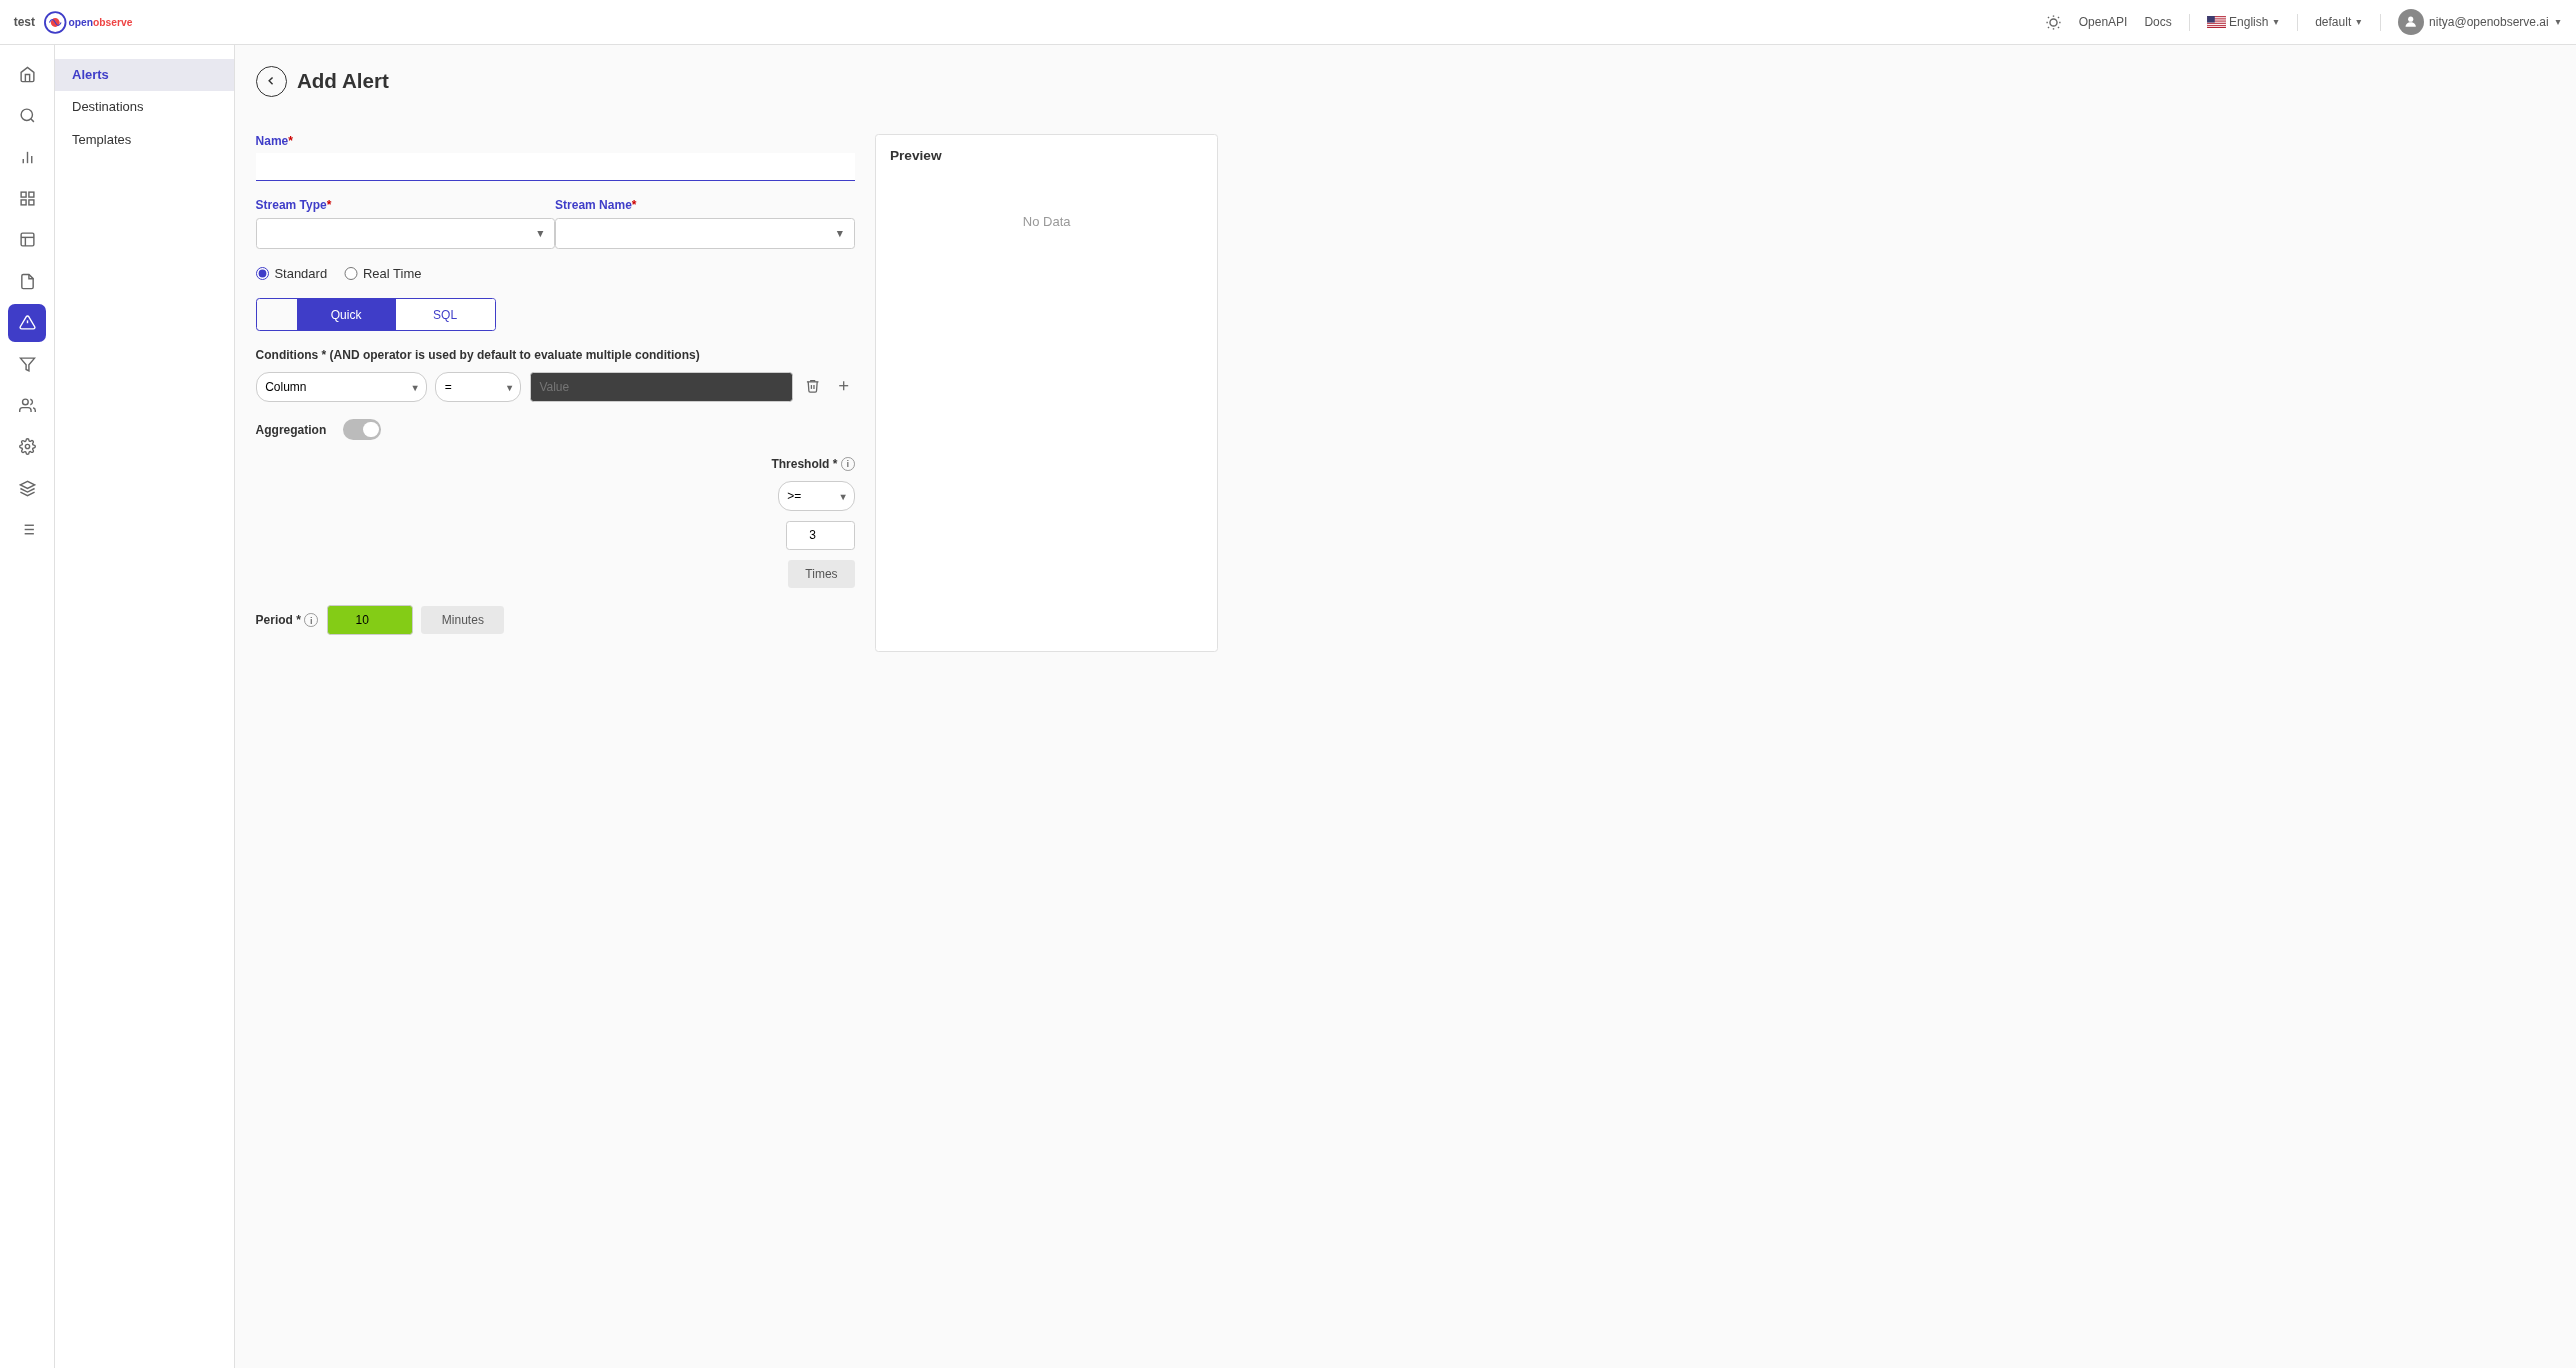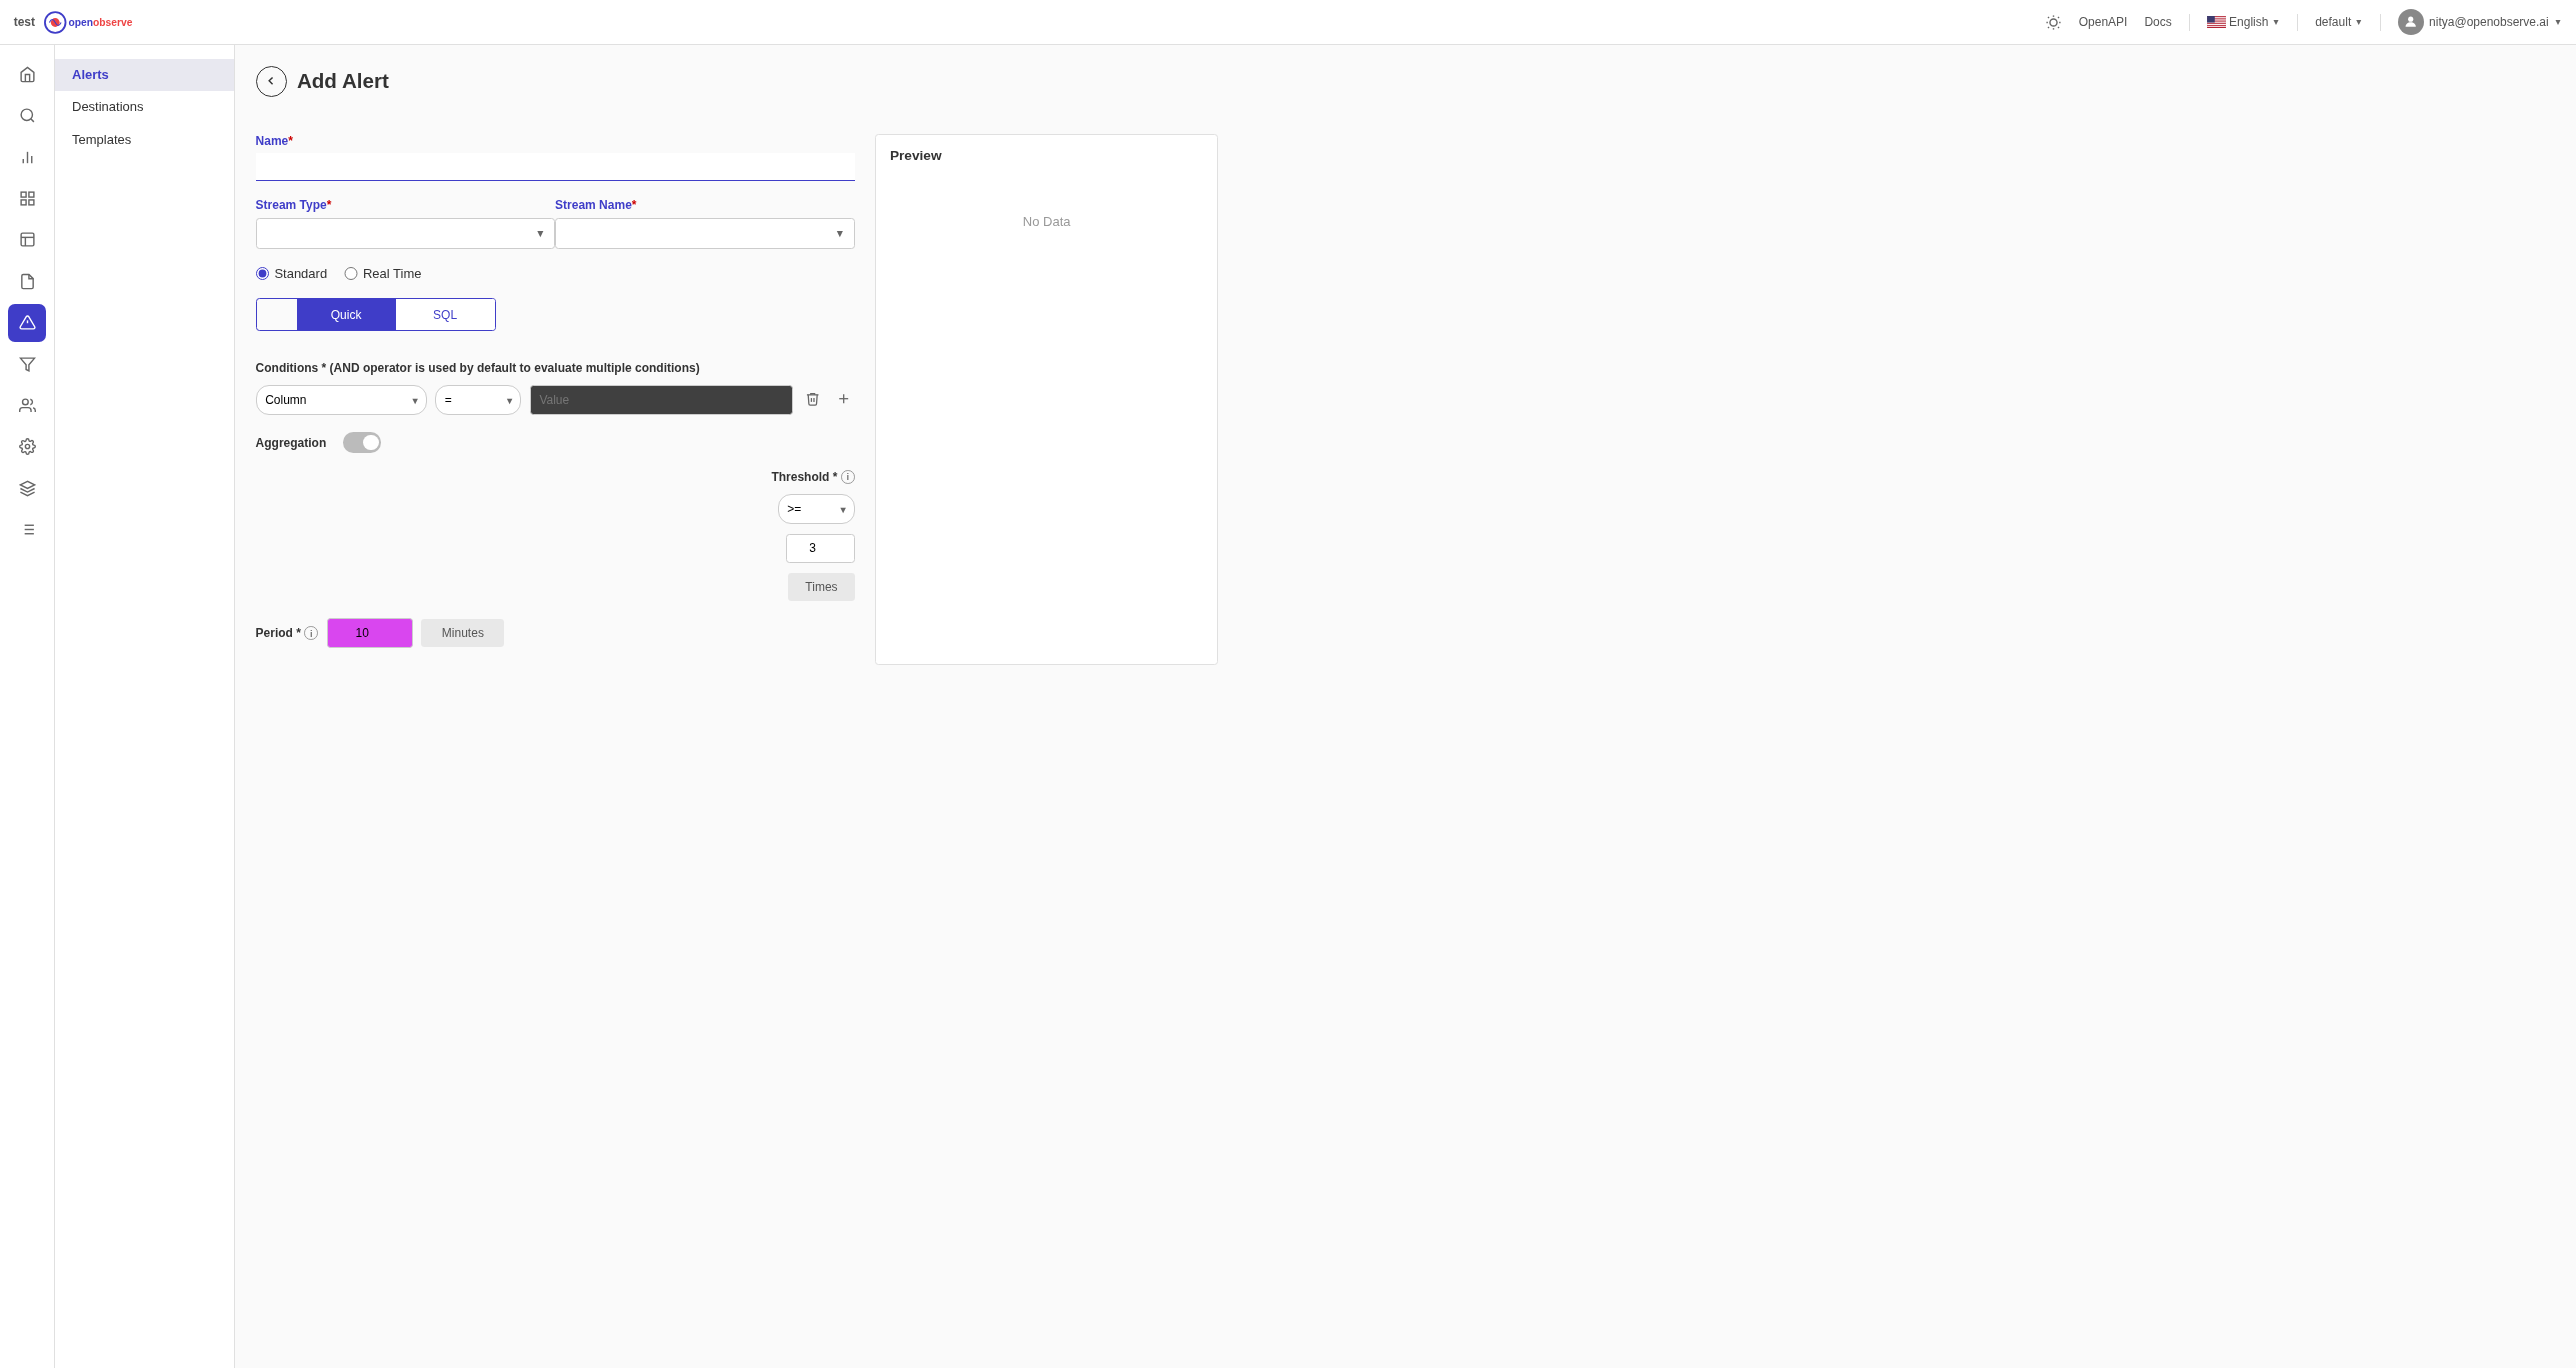--- a/index.html
+++ b/index.html
@@ -104,21 +104,21 @@
     }
 
     
     .radio-group { display: flex; align-items: center; gap: 17px; margin-bottom: 17px; }
     .radio-label { display: flex; align-items: center; gap: 5.1px; cursor: pointer; font-size: 13px; }
     .radio-input { accent-color: #3f3dc8; width: 13.7px; height: 13.7px; cursor: pointer; }
 
     
     .tab-bar {
       display: flex; border-radius: 3.4px; overflow: hidden;
-      border: 0.9px solid #3f3dc8; width: 240px; margin-bottom: 30px; padding-left: 40px;
+      border: 0.9px solid #3f3dc8; width: 240px; margin-bottom: 17px; padding-left: 40px;
     }
     .tab-btn {
       flex: 1; padding: 8.6px 0; text-align: center; cursor: pointer;
       font-size: 12px; font-weight: 500; border: none; outline: none;
     }
     .tab-btn.active { background: #3f3dc8; color: #fff; }
     .tab-btn.inactive { background: #fff; color: #3f3dc8; }
 
     
     .conditions-label {
@@ -163,21 +163,21 @@
     .times-badge {
       padding: 6.9px 17px; background: #e8e8e8; border-radius: 3.4px;
       font-size: 12px; color: #555;
     }
 
     
     .period-row { display: flex; align-items: center; gap: 8.6px; margin-bottom: 17px; }
     .period-label { font-size: 12px; font-weight: 600; color: #333; display: flex; align-items: center; gap: 3.4px; }
     .period-number {
       width: 86px; padding: 6.9px 8.6px; border: 0.9px solid #ccc; border-radius: 3.4px;
-      background: #d946ef; font-size: 12px; text-align: center;
+      background: #84cc16; font-size: 12px; text-align: center;
     }
     .minutes-badge {
       padding: 6.9px 20.6px; background: #e8e8e8; border-radius: 3.4px;
       font-size: 12px; color: #555;
     }
 
     
     .cond-select-wrap { position: relative; display: inline-block; }
     .cond-arrow {
       position: absolute; right: 6.9px; top: 50%; transform: translateY(-50%);

